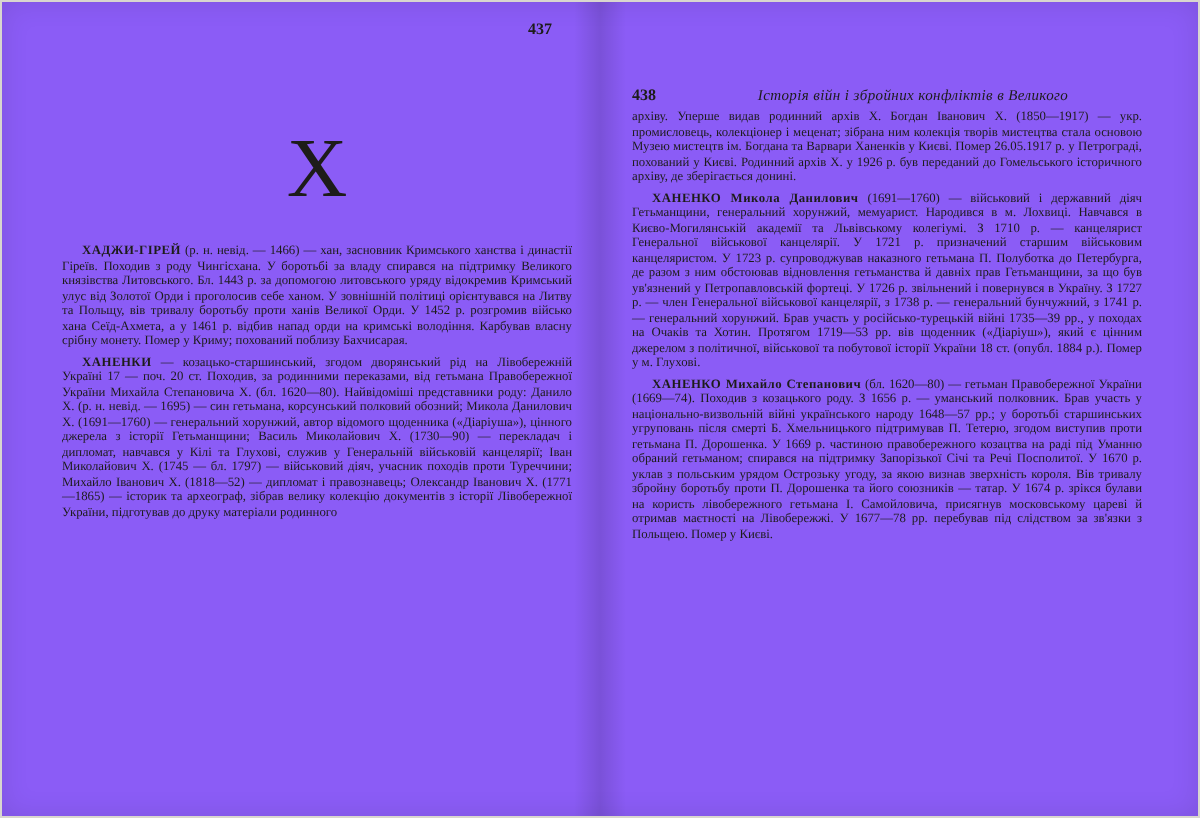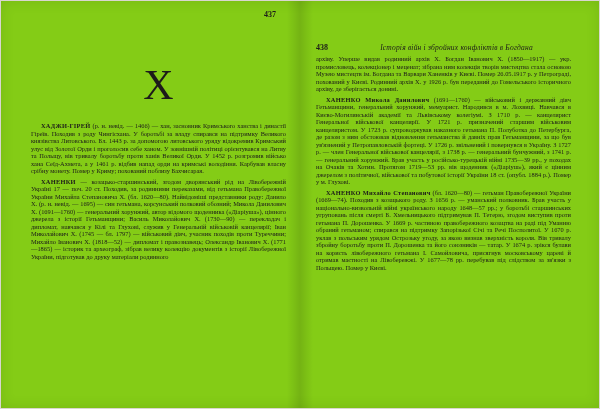--- a/index.html
+++ b/index.html
@@ -1,20 +1,20 @@
 <!DOCTYPE html>
 <html><head>
 <meta charset="utf-8">
 <style>
   html,body { margin:0; padding:0; background:#ffffff; }
   .scan {
     position:relative;
     width:600px; height:409px;
     margin:0 auto;
-    background:#84cc16;
+    background:#8b5cf6;
     border:1px solid #d9d6cf;
     box-sizing:border-box;
     box-shadow: inset 0 0 14px rgba(0,0,0,0.10);
     overflow:hidden;
     font-family:"Liberation Serif", serif;
     color:#1d1c1a;
   }
   .book { display:flex; height:100%; }
   .page { width:50%; box-sizing:border-box; position:relative; }
   .page-left  { padding:9px 14px 12px 30px; }
@@ -71,21 +71,21 @@
 
       <p class="entry">
         <span class="hw">ХАНЕНКИ</span>
         <span>— козацько-старшинський, згодом дворянський рід на Лівобережній Україні 17 — поч. 20 ст. Походив, за родинними переказами, від гетьмана Правобережної України Михайла Степановича X. (бл. 1620—80). Найвідоміші представники роду: Данило X. (р. н. невід. — 1695) — син гетьмана, корсунський полковий обозний; Микола Данилович X. (1691—1760) — генеральний хорунжий, автор відомого щоденника («Діаріуша»), цінного джерела з історії Гетьманщини; Василь Миколайович X. (1730—90) — перекладач і дипломат, навчався у Кілі та Глухові, служив у Генеральній військовій канцелярії; Іван Миколайович X. (1745 — бл. 1797) — військовий діяч, учасник походів проти Туреччини; Михайло Іванович X. (1818—52) — дипломат і правознавець; Олександр Іванович X. (1771—1865) — історик та археограф, зібрав велику колекцію документів з історії Лівобережної України, підготував до друку матеріали родинного</span>
       </p>
     </div>
 
     <div class="page page-right">
       <div class="pagehead pagehead-right">
         <span class="num">438</span>
-        <span class="title">Історія війн і збройних конфліктів в Богдана</span>
+        <span class="title">Історія війн і збройних конфліктів в Великого</span>
       </div>
 
       <p class="cont">архіву. Уперше видав родинний архів X. Богдан Іванович X. (1850—1917) — укр. промисловець, колекціонер і меценат; зібрана ним колекція творів мистецтва стала основою Музею мистецтв ім. Богдана та Варвари Ханенків у Києві. Помер 26.05.1917 р. у Петрограді, похований у Києві. Родинний архів X. у 1926 р. був переданий до Гомельського історичного архіву, де зберігається донині.</p>
 
       <p class="entry">
         <span class="hw">ХАНЕНКО Микола Данилович</span>
         <span>(1691—1760) — військовий і державний діяч Гетьманщини, генеральний хорунжий, мемуарист. Народився в м. Лохвиці. Навчався в Києво-Могилянській академії та Львівському колегіумі. З 1710 р. — канцелярист Генеральної військової канцелярії. У 1721 р. призначений старшим військовим канцеляристом. У 1723 р. супроводжував наказного гетьмана П. Полуботка до Петербурга, де разом з ним обстоював відновлення гетьманства й давніх прав Гетьманщини, за що був ув'язнений у Петропавловській фортеці. У 1726 р. звільнений і повернувся в Україну. З 1727 р. — член Генеральної військової канцелярії, з 1738 р. — генеральний бунчужний, з 1741 р. — генеральний хорунжий. Брав участь у російсько-турецькій війні 1735—39 рр., у походах на Очаків та Хотин. Протягом 1719—53 рр. вів щоденник («Діаріуш»), який є цінним джерелом з політичної, військової та побутової історії України 18 ст. (опубл. 1884 р.). Помер у м. Глухові.</span>
       </p>
 
       <p class="entry">

